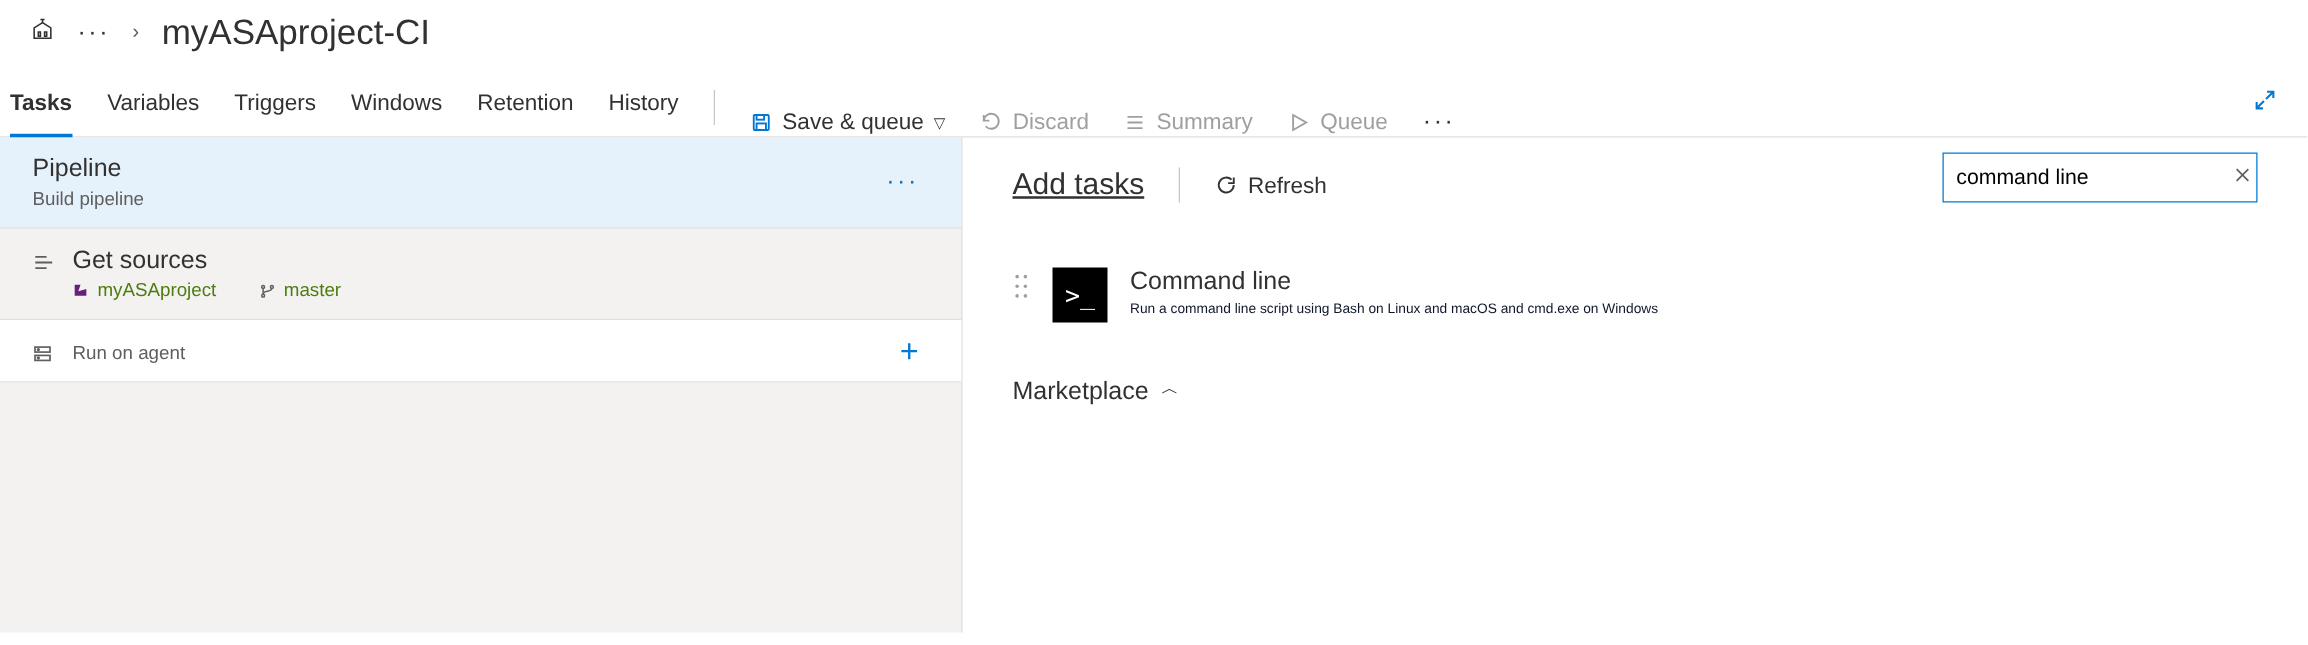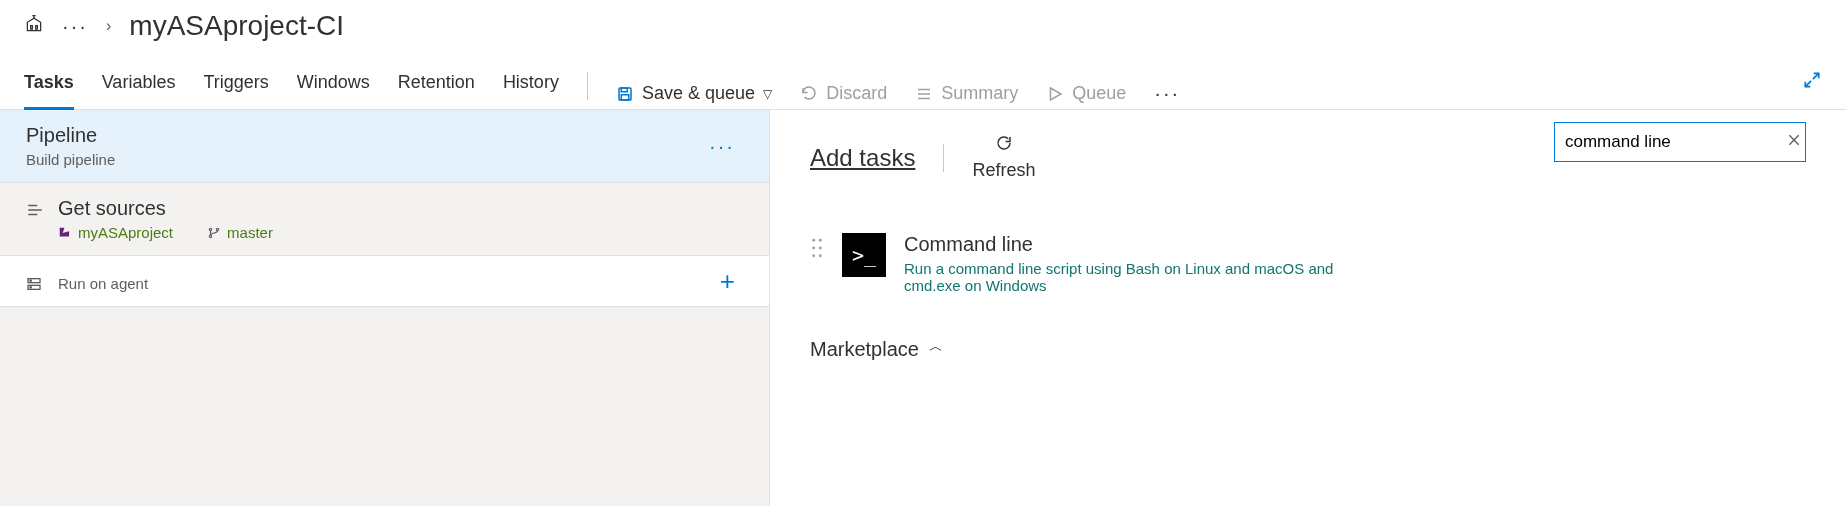--- a/index.html
+++ b/index.html
@@ -6,21 +6,21 @@
   body { width: 1846px; height: 516px; background: #fff; color: #323130; overflow: hidden; position: relative; }
 
   
   .breadcrumb { display: flex; align-items: center; gap: 18px; padding: 10px 24px 20px 24px; }
   .breadcrumb .org-icon svg { width: 20px; height: 20px; }
   .breadcrumb .dots { font-size: 20px; letter-spacing: 2px; color: #323130; }
   .breadcrumb .chev { font-size: 16px; color: #605e5c; }
   .breadcrumb .title { font-size: 28px; font-weight: 400; color: #323130; }
 
   
-  .tabbar { display: flex; align-items: flex-start; padding: 0 24px; border-bottom: 1px solid #e1dfdd; position: relative; }
+  .tabbar { display: flex; align-items: flex-end; padding: 0 8px; border-bottom: 1px solid #e1dfdd; position: relative; }
   .tabs { display: flex; gap: 28px; }
   .tab { font-size: 18px; padding: 10px 0 14px 0; cursor: pointer; color: #323130; }
   .tab.active { font-weight: 600; border-bottom: 3px solid #0078d4; margin-bottom: -1px; }
   .tb-sep { width: 1px; height: 28px; background: #c8c6c4; margin: 0 28px; align-self: center; }
   .toolbar { display: flex; align-items: center; gap: 28px; margin-top: 20px; }
   .tbtn { display: flex; align-items: center; gap: 8px; font-size: 18px; color: #323130; cursor: pointer; }
   .tbtn.disabled { color: #a19f9d; cursor: default; }
   .tbtn svg { width: 18px; height: 18px; }
   .tbtn .chev-down { font-size: 12px; }
   .tb-more { font-size: 20px; letter-spacing: 2px; cursor: pointer; }
@@ -43,34 +43,34 @@
   .src-row { display:flex; align-items:flex-start; gap:14px; }
   .src-icon svg { width:18px; height:18px; margin-top:4px; }
   .src-sub-item { display:flex; align-items:center; gap:6px; margin-right:24px; color:#4d7c0f; font-size:15px; }
   .src-sub-item svg { width:14px; height:14px; }
   .agent-icon svg { width:16px; height:16px; vertical-align:middle; margin-right:6px; }
 
   
   .addtasks-head { display: flex; align-items: center; gap: 28px; }
   .addtasks-head h2 { font-size: 24px; font-weight: 400; text-decoration: underline; }
   .rt-sep { width:1px; height:28px; background:#c8c6c4; }
-  .refresh-btn { display:flex; align-items:center; gap:8px; font-size:18px; cursor:pointer; color:#323130;flex-direction:column; }
+  .refresh-btn { display:flex; align-items:center; gap:8px; font-size:18px; cursor:pointer; color:#323130; }
   .refresh-btn svg { width:18px; height:18px; }
   .search-box { position:absolute; right:40px; top:12px; width:252px; height:40px; border:1px solid #0078d4; display:flex; align-items:center; padding:0 10px; }
   .search-box input { border:none; outline:none; flex:1; font-size:17px; }
   .search-box .clear { cursor:pointer; }
   .search-box .clear svg { width:16px; height:16px; }
 
   .task-item { display:flex; align-items:flex-start; gap:18px; margin-top:52px; }
   .drag-handle { color:#a19f9d; padding-top:4px; cursor:grab; }
   .drag-handle svg { width:14px; height:22px; }
   .task-icon { width:44px; height:44px; background:#000; display:flex; align-items:center; justify-content:center; }
   .task-icon span { color:#fff; font-family: monospace; font-size:20px; }
   .task-text .tname { font-size:20px; }
-  .task-text .tdesc { font-size:15px; color:#0f766e; margin-top:4px; max-width:440px; }
+  .task-text .tdesc { font-size:11px; color:#0f172a; margin-top:4px; max-width:440px; }
 
   .marketplace { margin-top:44px; display:flex; align-items:flex-start; gap:10px; font-size:20px; cursor:pointer; }
   .marketplace .chev-up { font-size:14px; }
 </style>
 </head>
 <body>
 
 <div class="breadcrumb">
   <span class="org-icon">
     <svg viewBox="0 0 24 24" fill="none" stroke="#323130" stroke-width="1.5">

